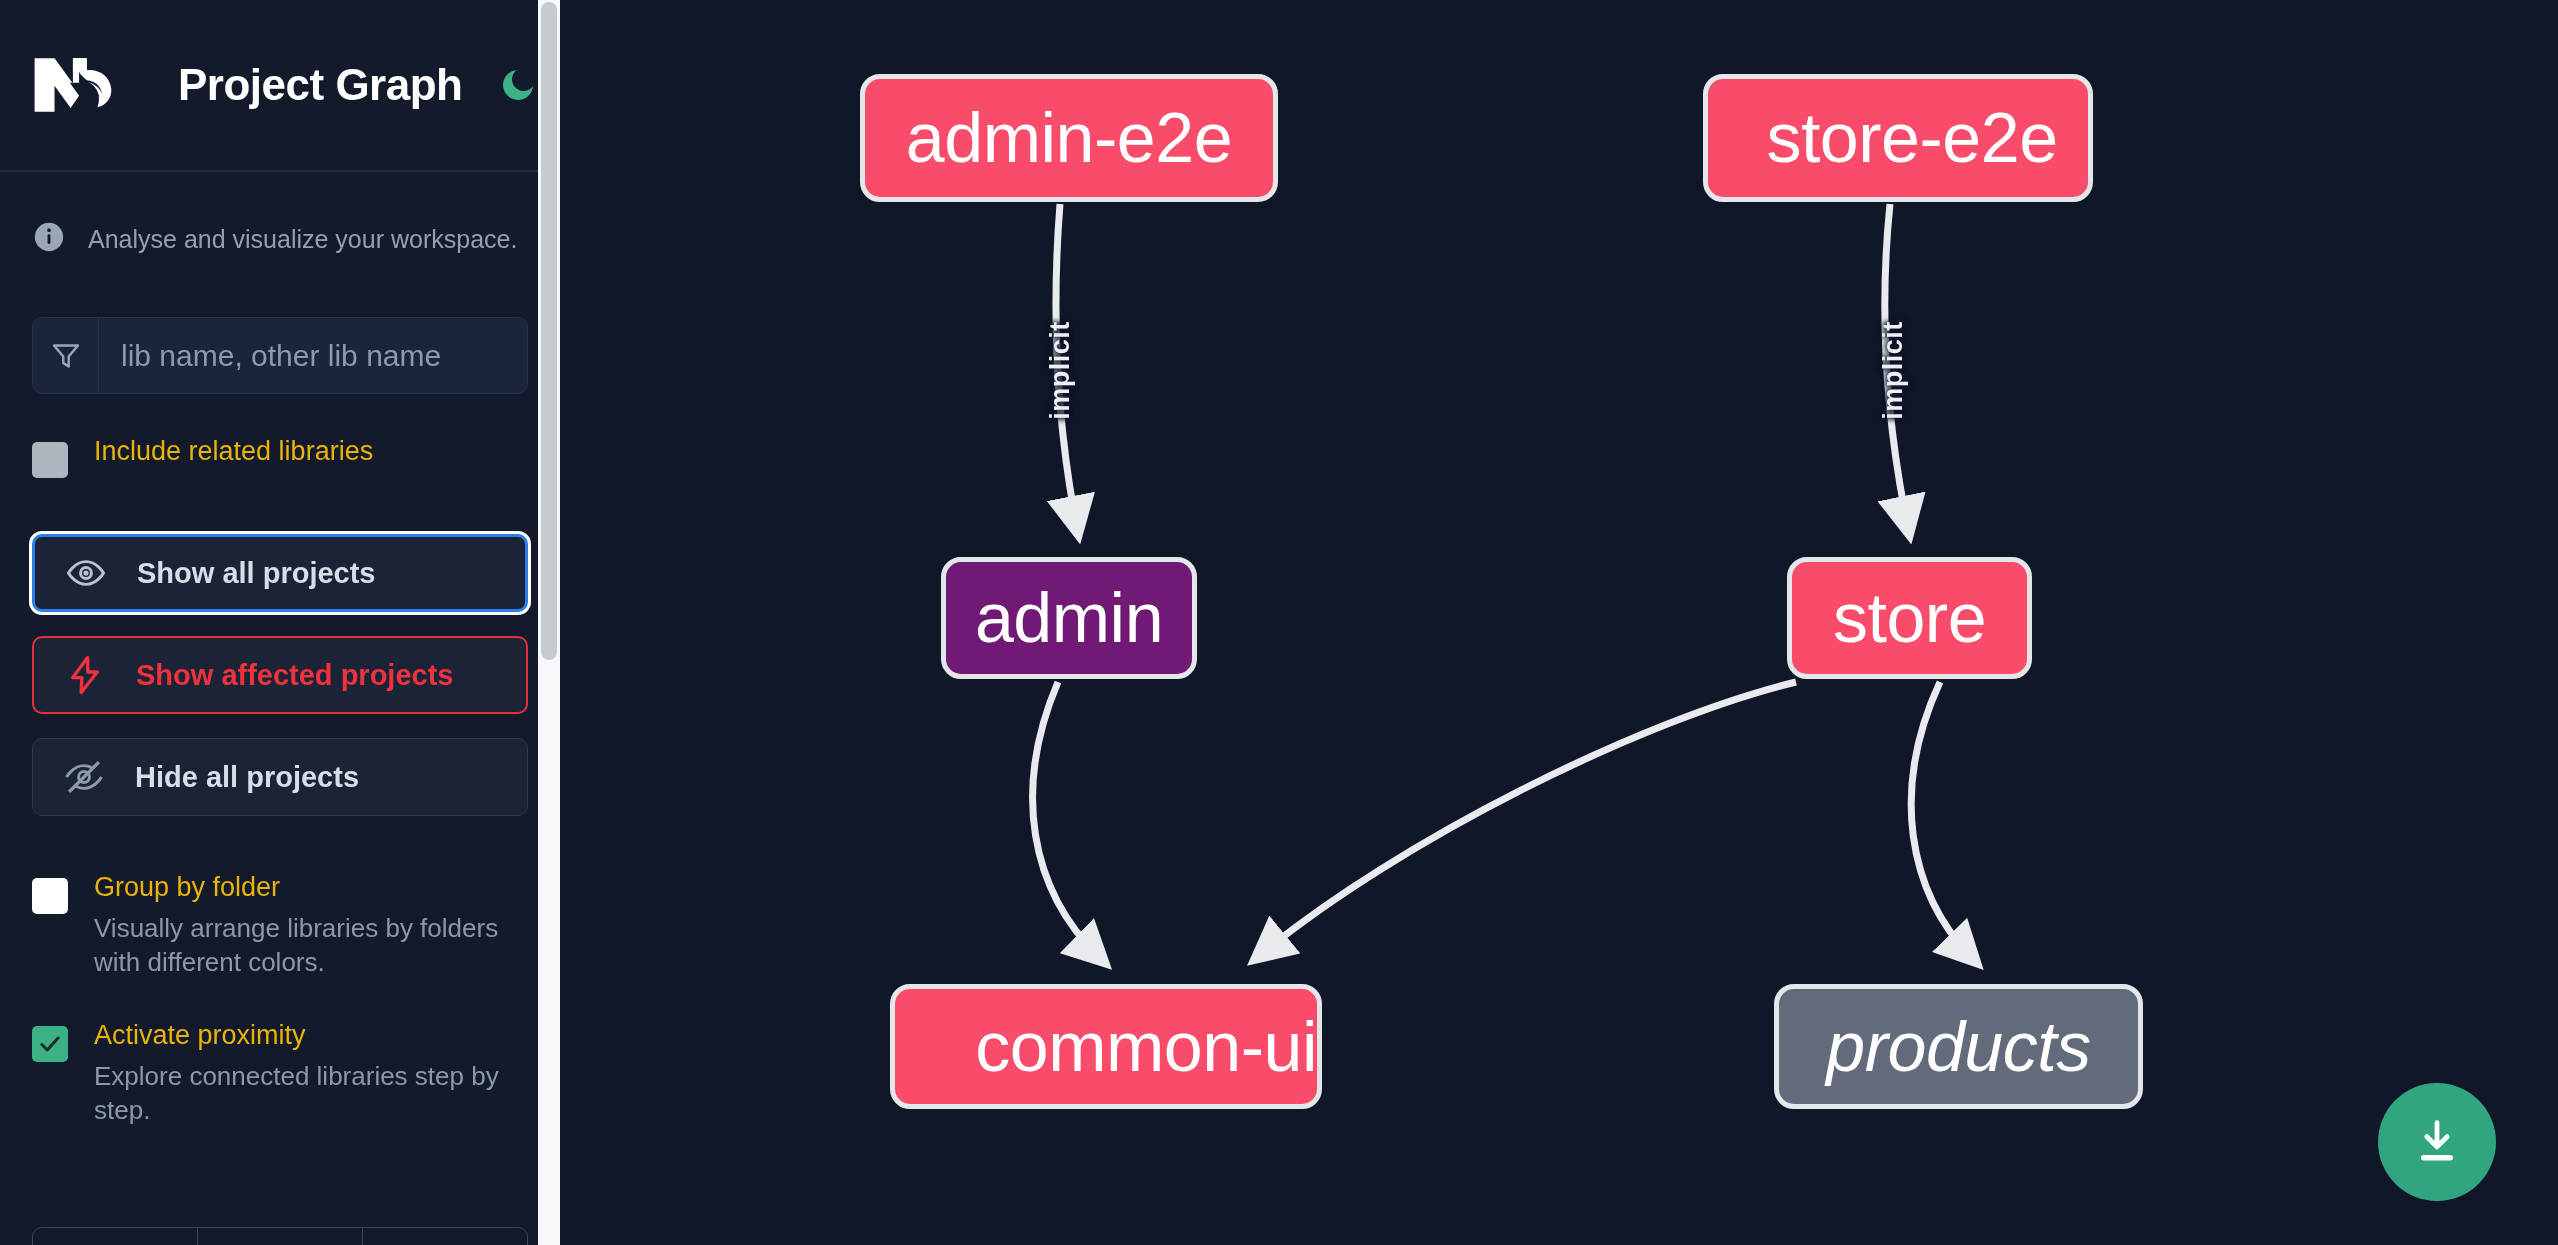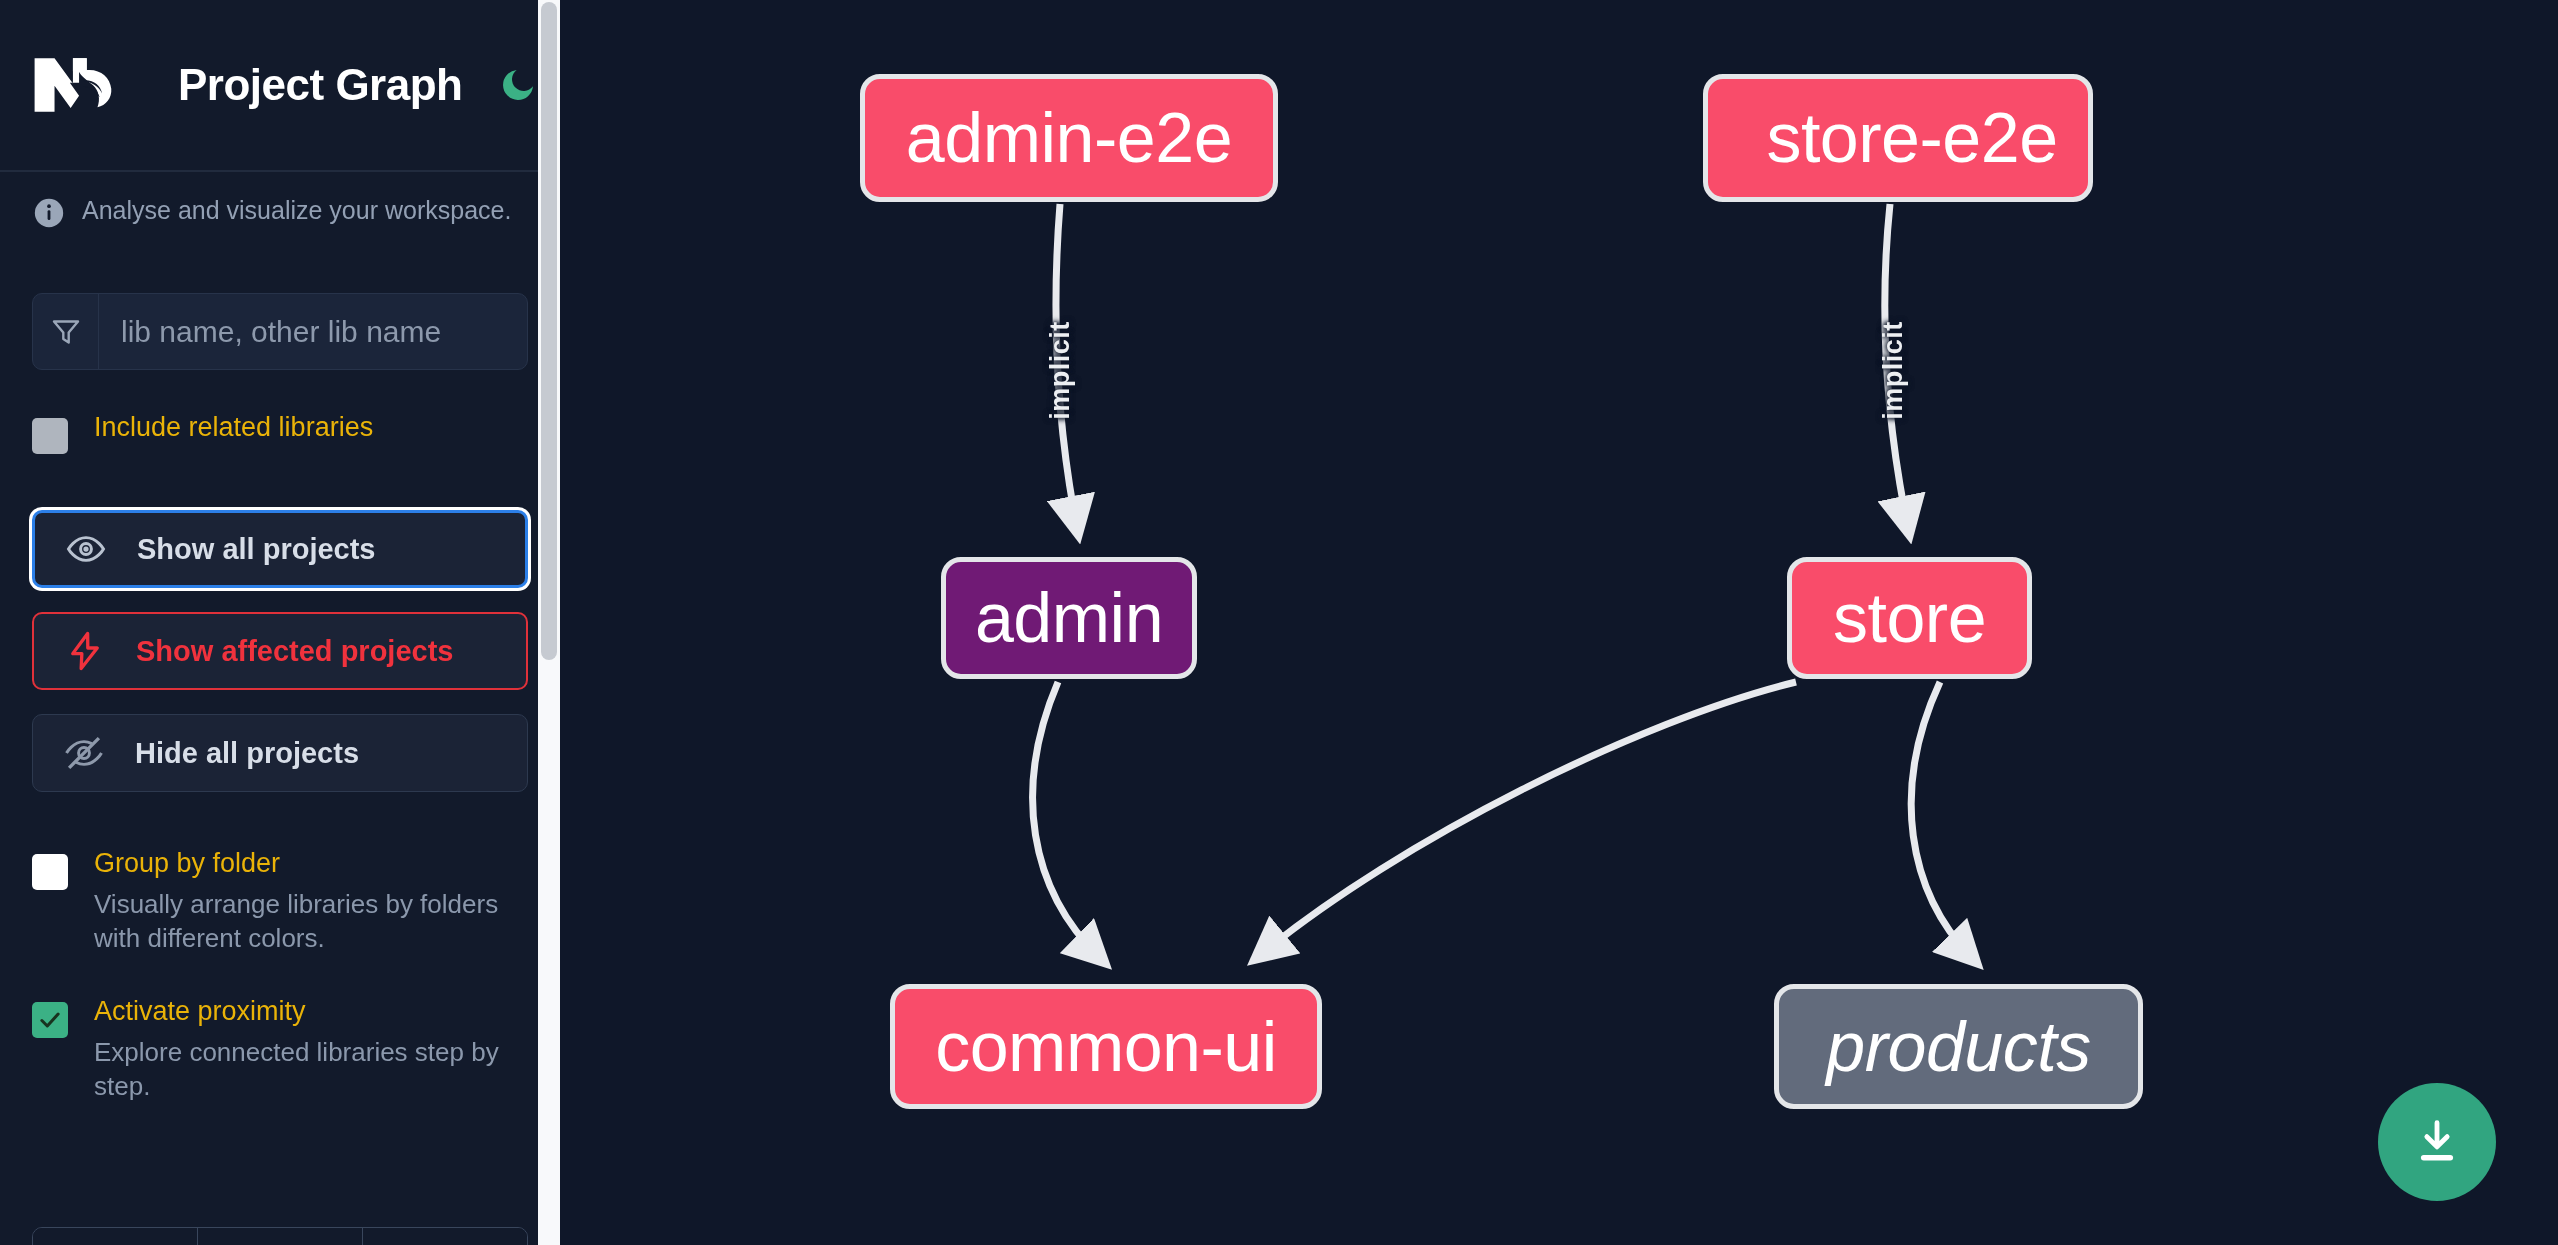--- a/index.html
+++ b/index.html
@@ -35,22 +35,22 @@
   }
   #theme-toggle {
     margin-left: 34px; width: 44px; height: 44px;
     display: flex; align-items: center; justify-content: center;
     cursor: pointer;
   }
 
   #sidebar-body { padding: 0 32px; }
 
   .info-row {
-    display: flex; align-items: flex-start;
-    margin-top: 24px; gap: 16px;
+    display: flex; align-items: flex-end;
+    margin-top: 48px; gap: 22px;
   }
   .info-text { color: #93A0B4; font-size: 25px; }
 
   .filter-box {
     margin-top: 63px;
     height: 77px;
     background: #1B253A;
     border: 1px solid #27334A;
     border-radius: 10px;
     display: flex; align-items: center;
@@ -304,21 +304,21 @@
     </div>
     <div class="node" style="left:1143px; top:74px; width:390px; height:128px; background:#F94C6A;padding-left:28px;">
       <span class="node-label">store-e2e</span>
     </div>
     <div class="node" style="left:381px; top:557px; width:256px; height:122px; background:#701a75;">
       <span class="node-label">admin</span>
     </div>
     <div class="node" style="left:1227px; top:557px; width:245px; height:122px; background:#F94C6A;">
       <span class="node-label">store</span>
     </div>
-    <div class="node" style="left:330px; top:984px; width:432px; height:125px; background:#F94C6A;">
+    <div class="node" style="left:330px; top:984px; width:432px; height:125px; background:#F94C6A;justify-content:flex-end;">
       <span class="node-label">common-ui</span>
     </div>
     <div class="node" style="left:1214px; top:984px; width:369px; height:125px; background:#626B7C;font-style:italic;">
       <span class="node-label">products</span>
     </div>
 
     <div class="edge-label" style="left:420px; top:355px; width:160px; text-align:center; transform:rotate(-90deg);">implicit</div>
     <div class="edge-label" style="left:1253px; top:355px; width:160px; text-align:center; transform:rotate(-90deg);">implicit</div>
 
     <div id="download-btn">

